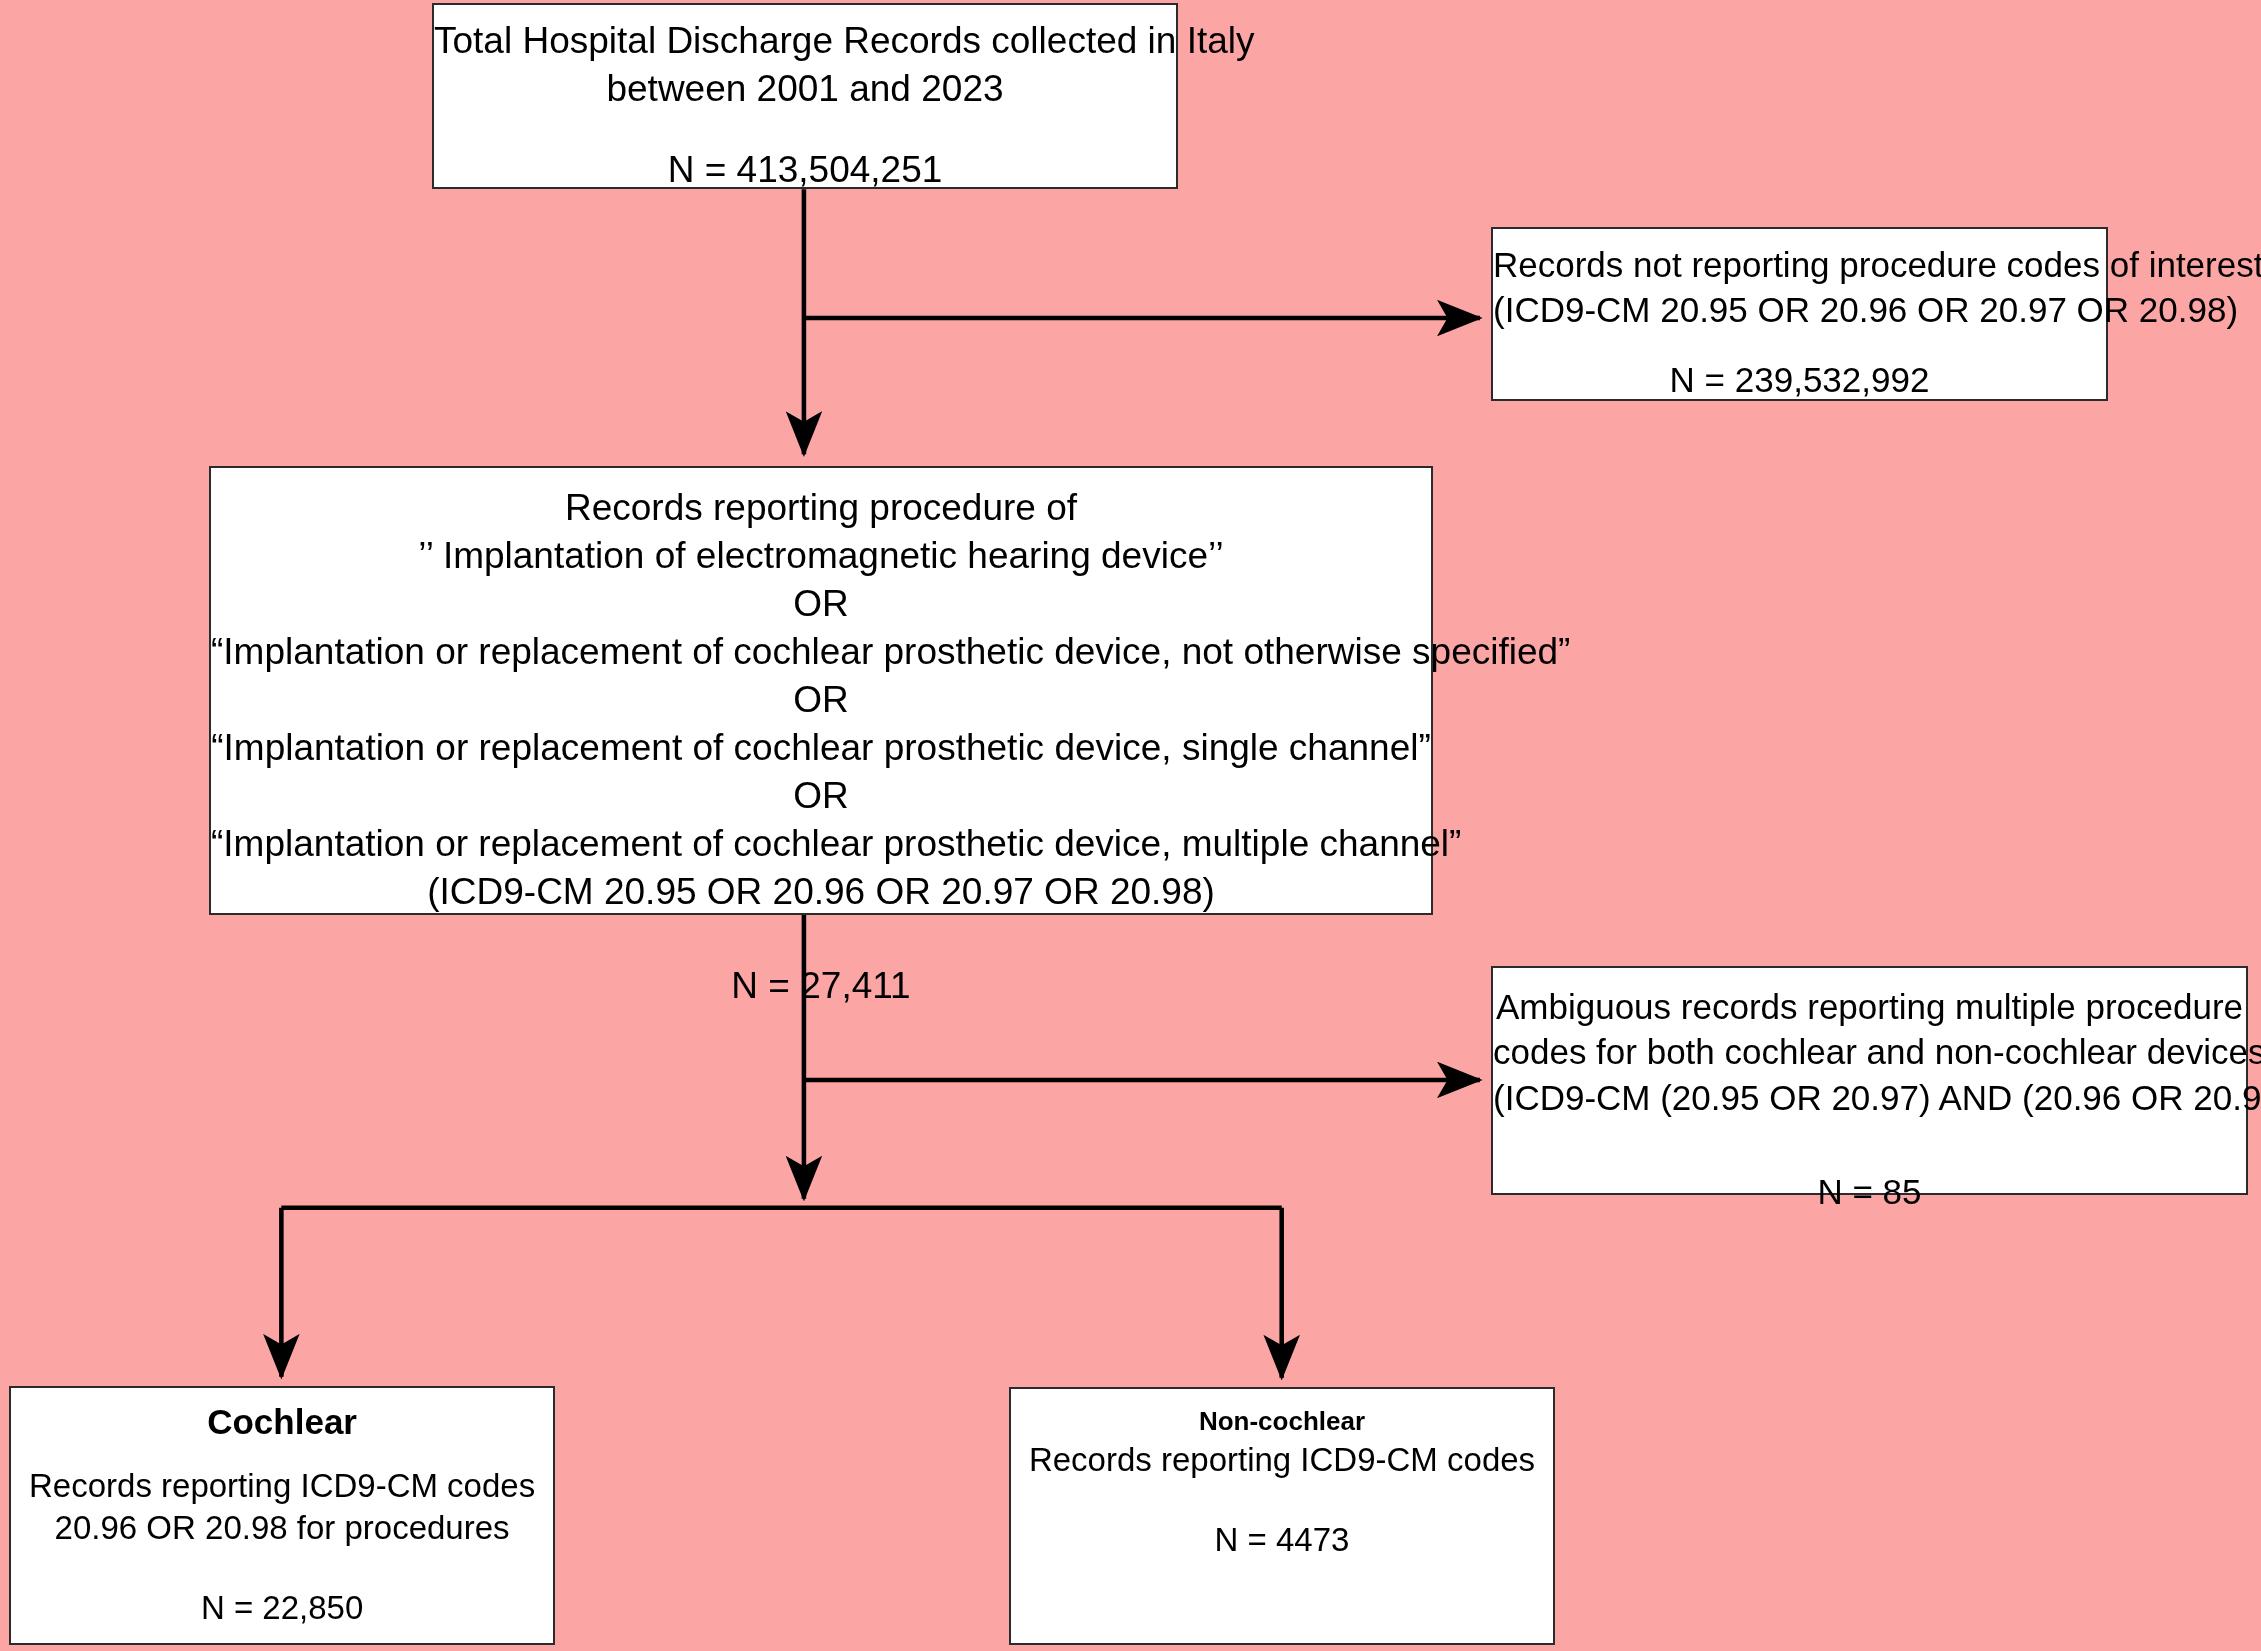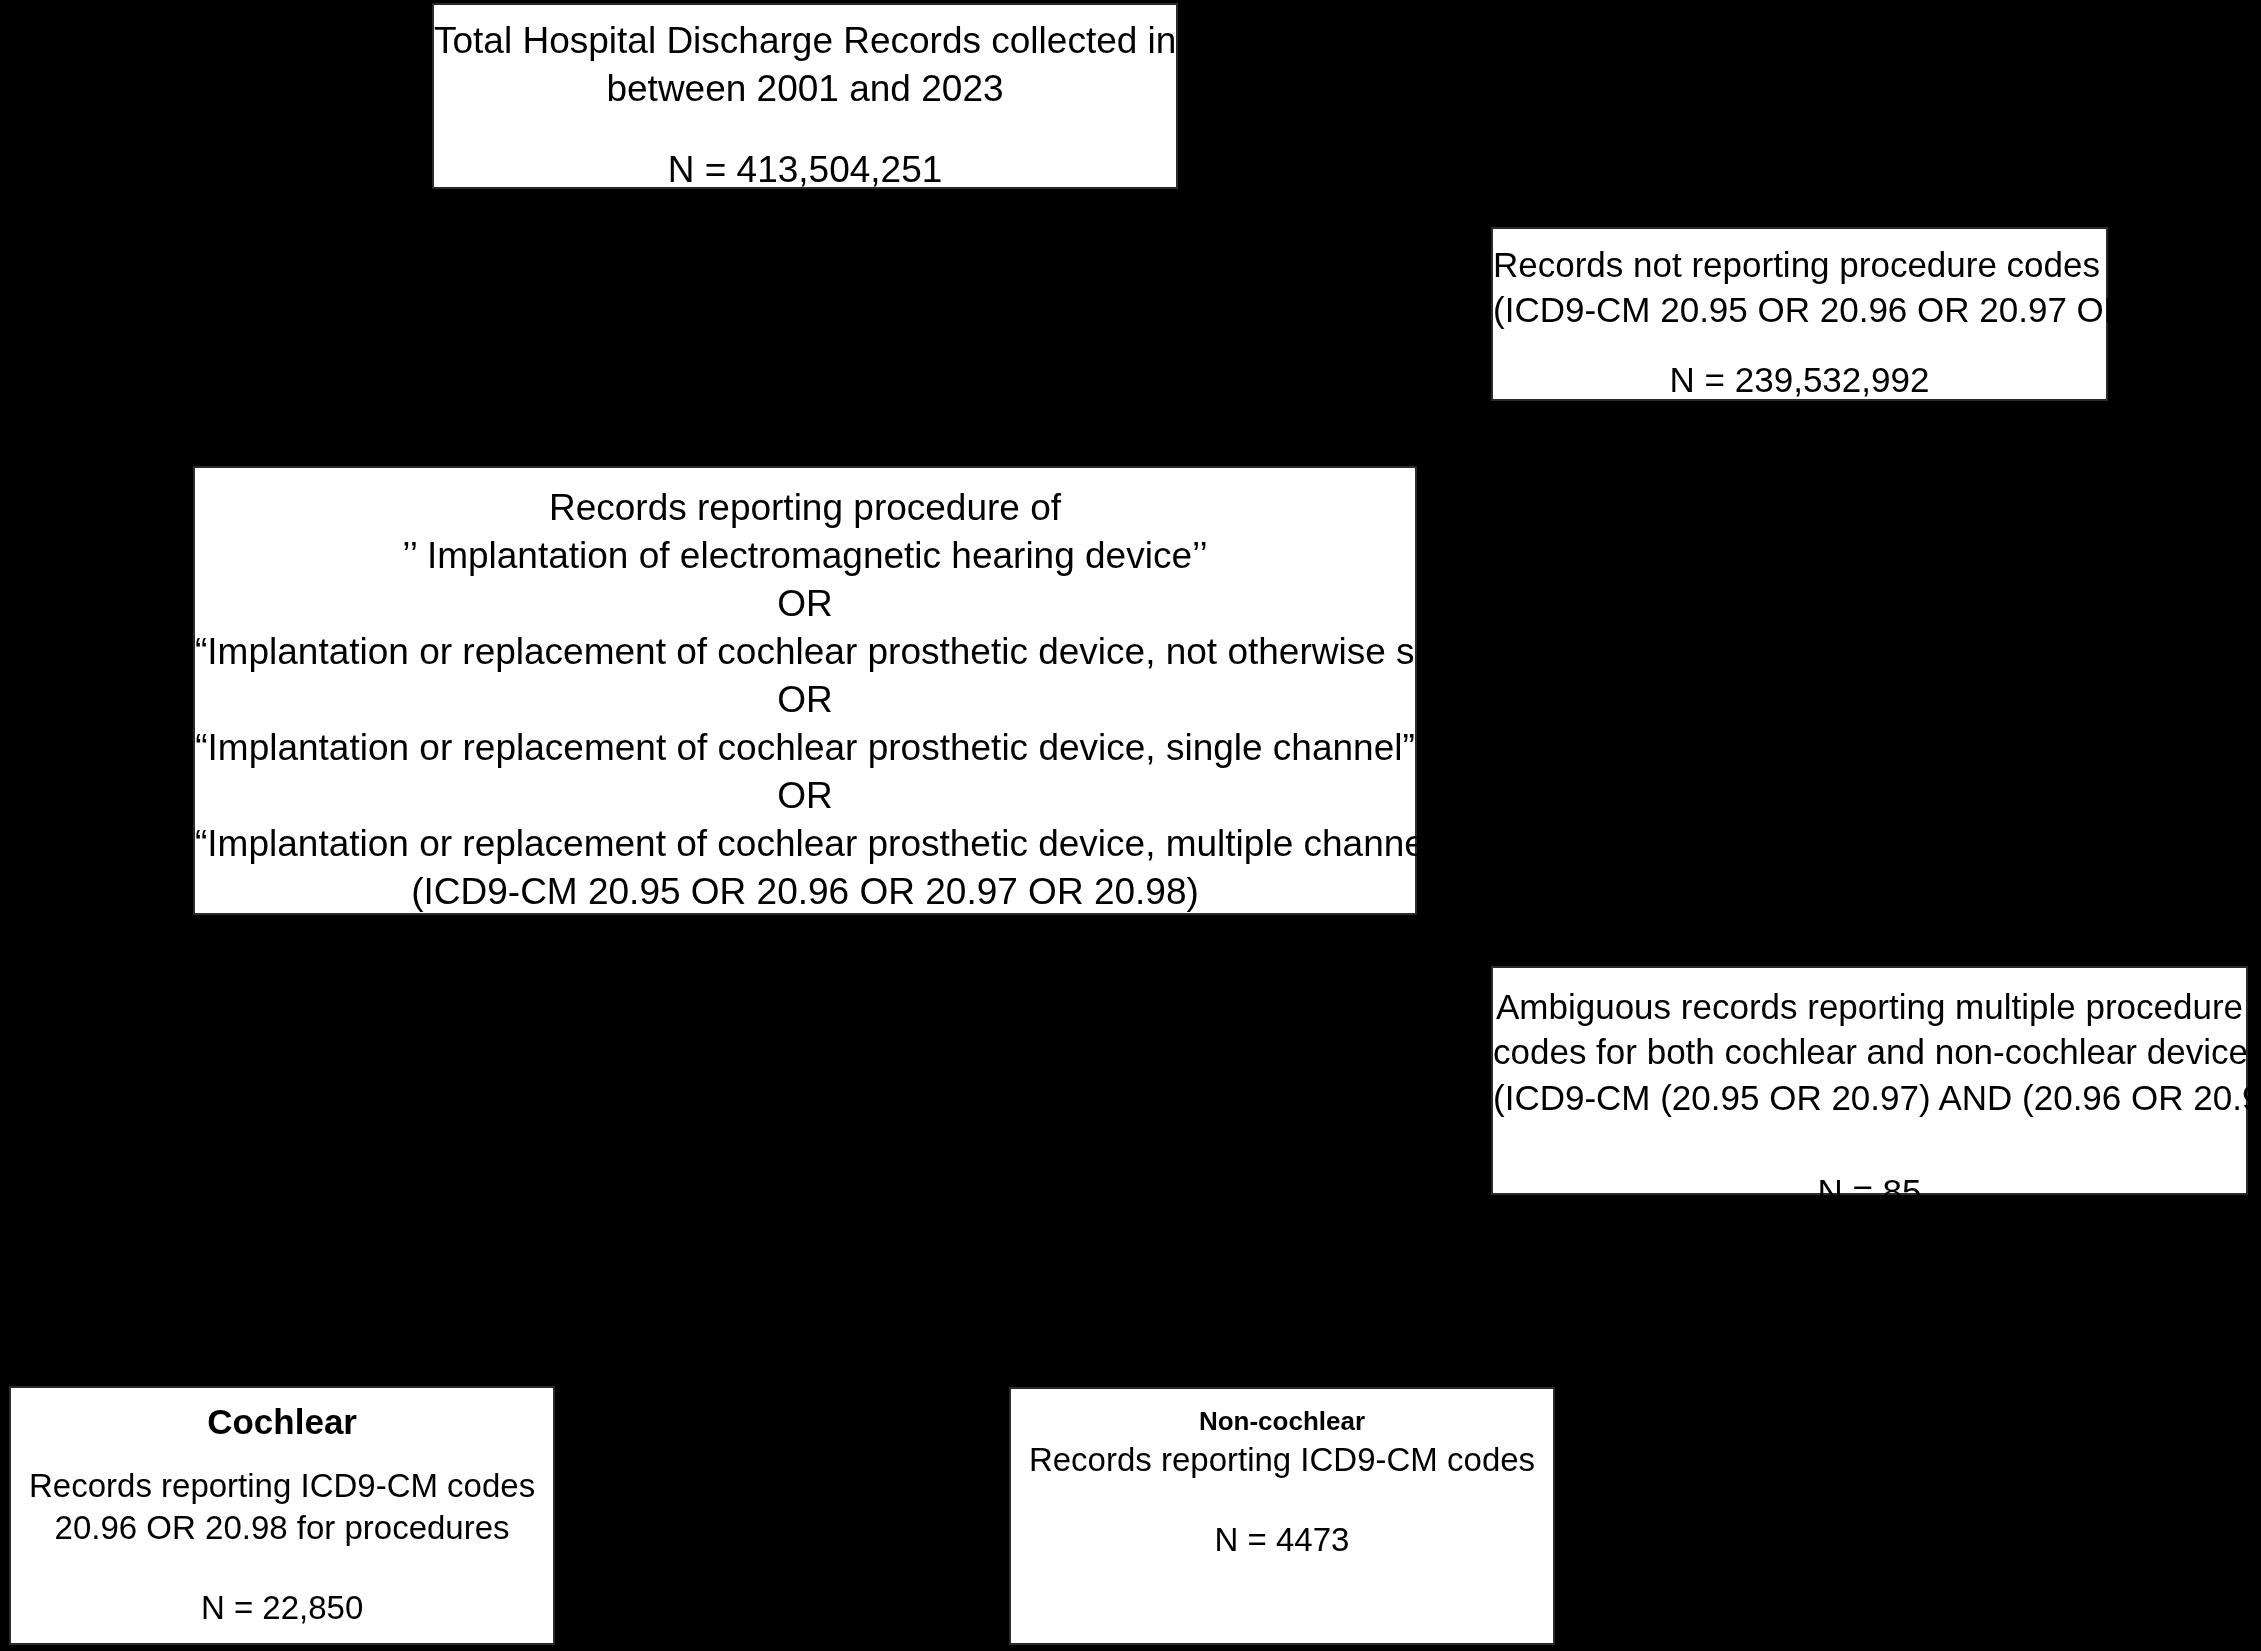--- a/index.html
+++ b/index.html
@@ -9,21 +9,21 @@
     background: #ffffff;
   }
   body {
     font-family: "Liberation Sans", "DejaVu Sans", sans-serif;
     color: #000000;
   }
   #canvas {
     position: relative;
     width: 2261px;
     height: 1651px;
-    background: #000000;
+    background: #fca5a5;
     overflow: hidden;
   }
   .flow-box {
     position: absolute;
     box-sizing: border-box;
     border: 2.7px solid #2b2b2b;
     background: #ffffff;
     display: flex;
     flex-direction: column;
     align-items: center;
@@ -58,21 +58,21 @@
   #box-total .box-n { margin-top: 33px; }
 
   #box-excluded-codes {
     left: 1491px; top: 227px; width: 617px; height: 174px;
     font-size: 35px;
     padding-top: 12.8px;
   }
   #box-excluded-codes .box-n { margin-top: 24px; }
 
   #box-included {
-    left: 193px; top: 466px; width: 1224px; height: 449px;
+    left: 209px; top: 466px; width: 1224px; height: 449px;
     font-size: 37px;
     padding-top: 15.5px;
   }
   #box-included .box-n { margin-top: 46px; }
 
   #box-ambiguous {
     left: 1491px; top: 966px; width: 757px; height: 229px;
     font-size: 35px;
     padding-top: 15.5px;
   }

